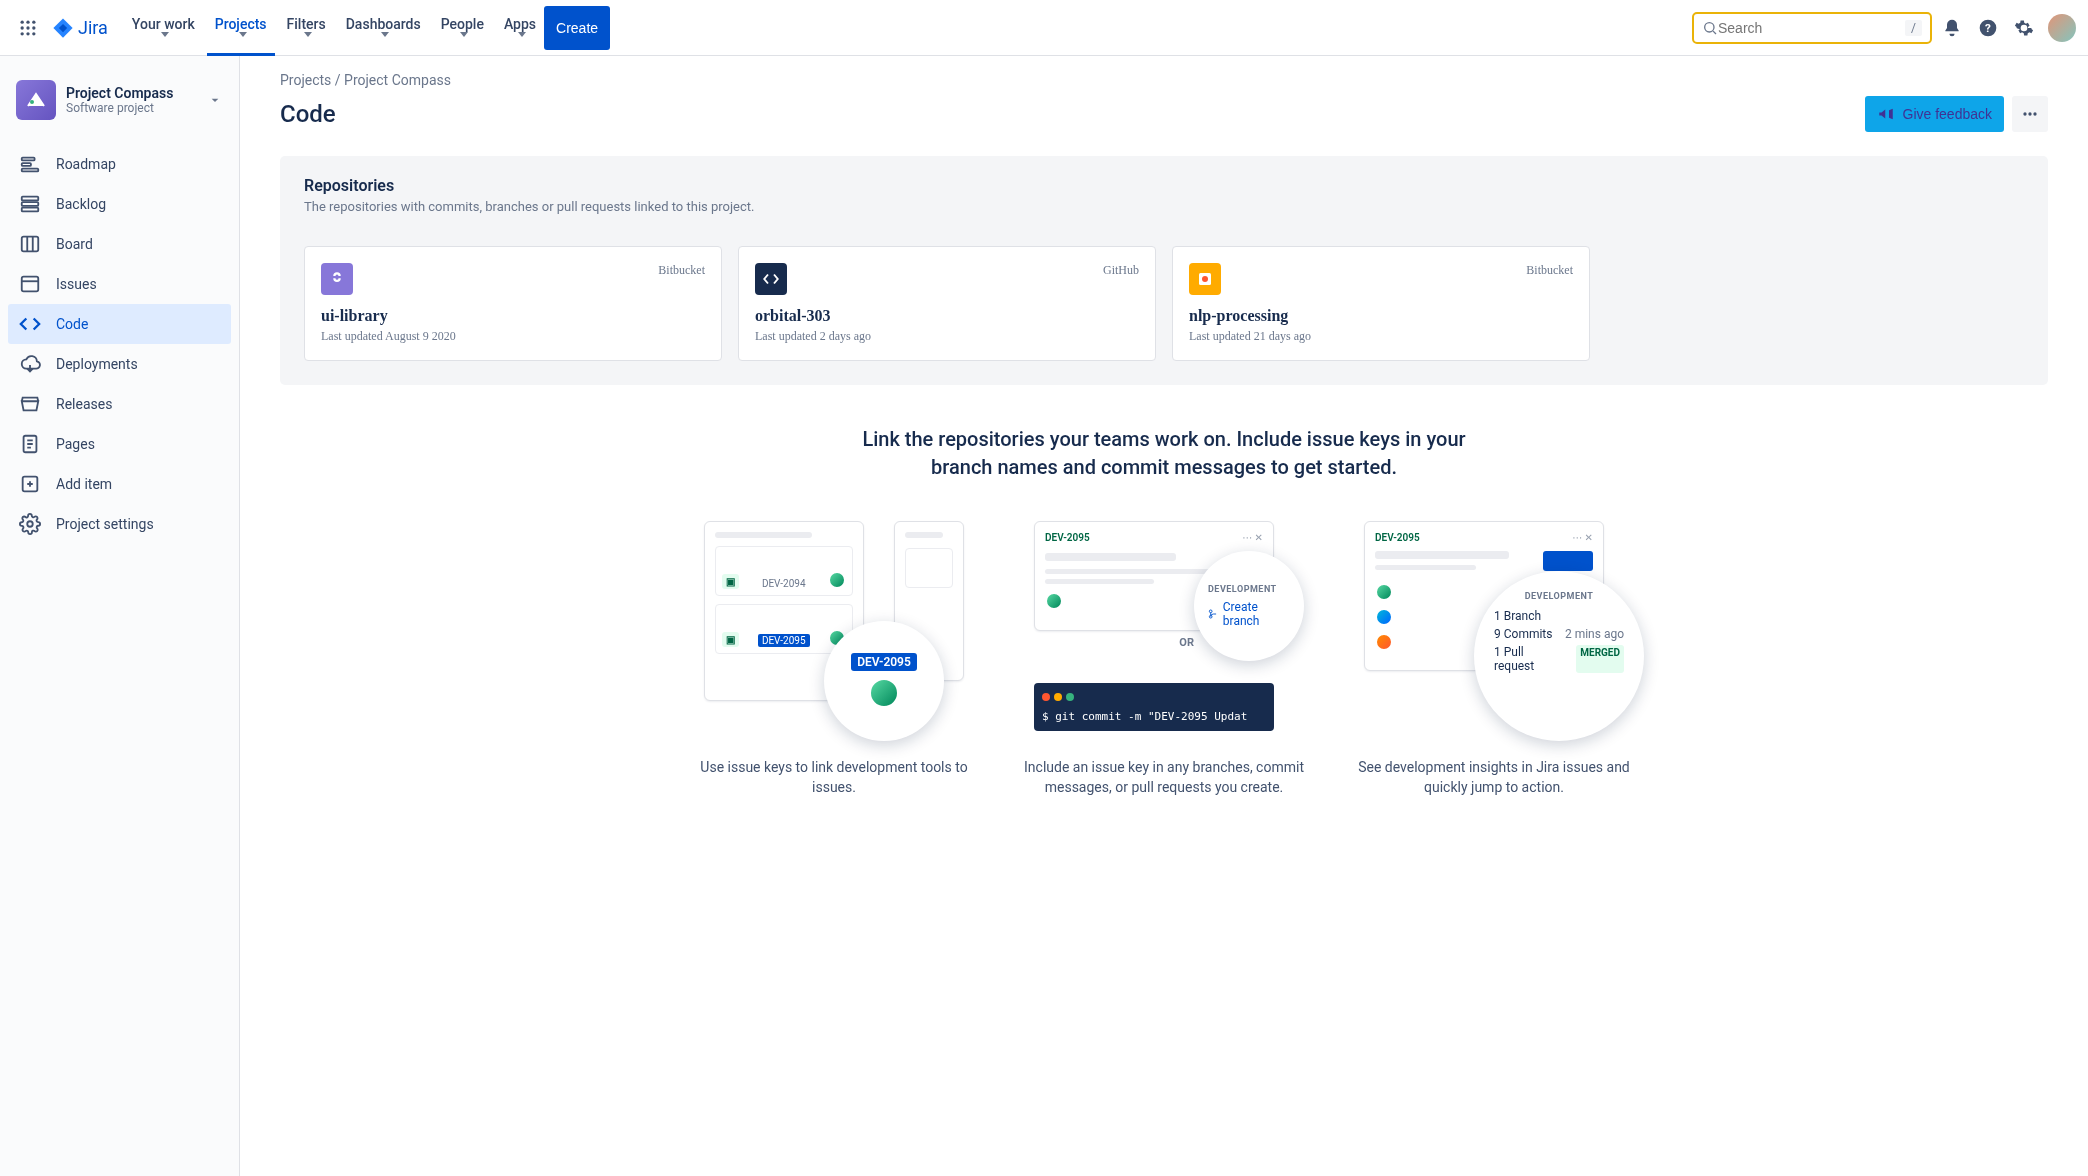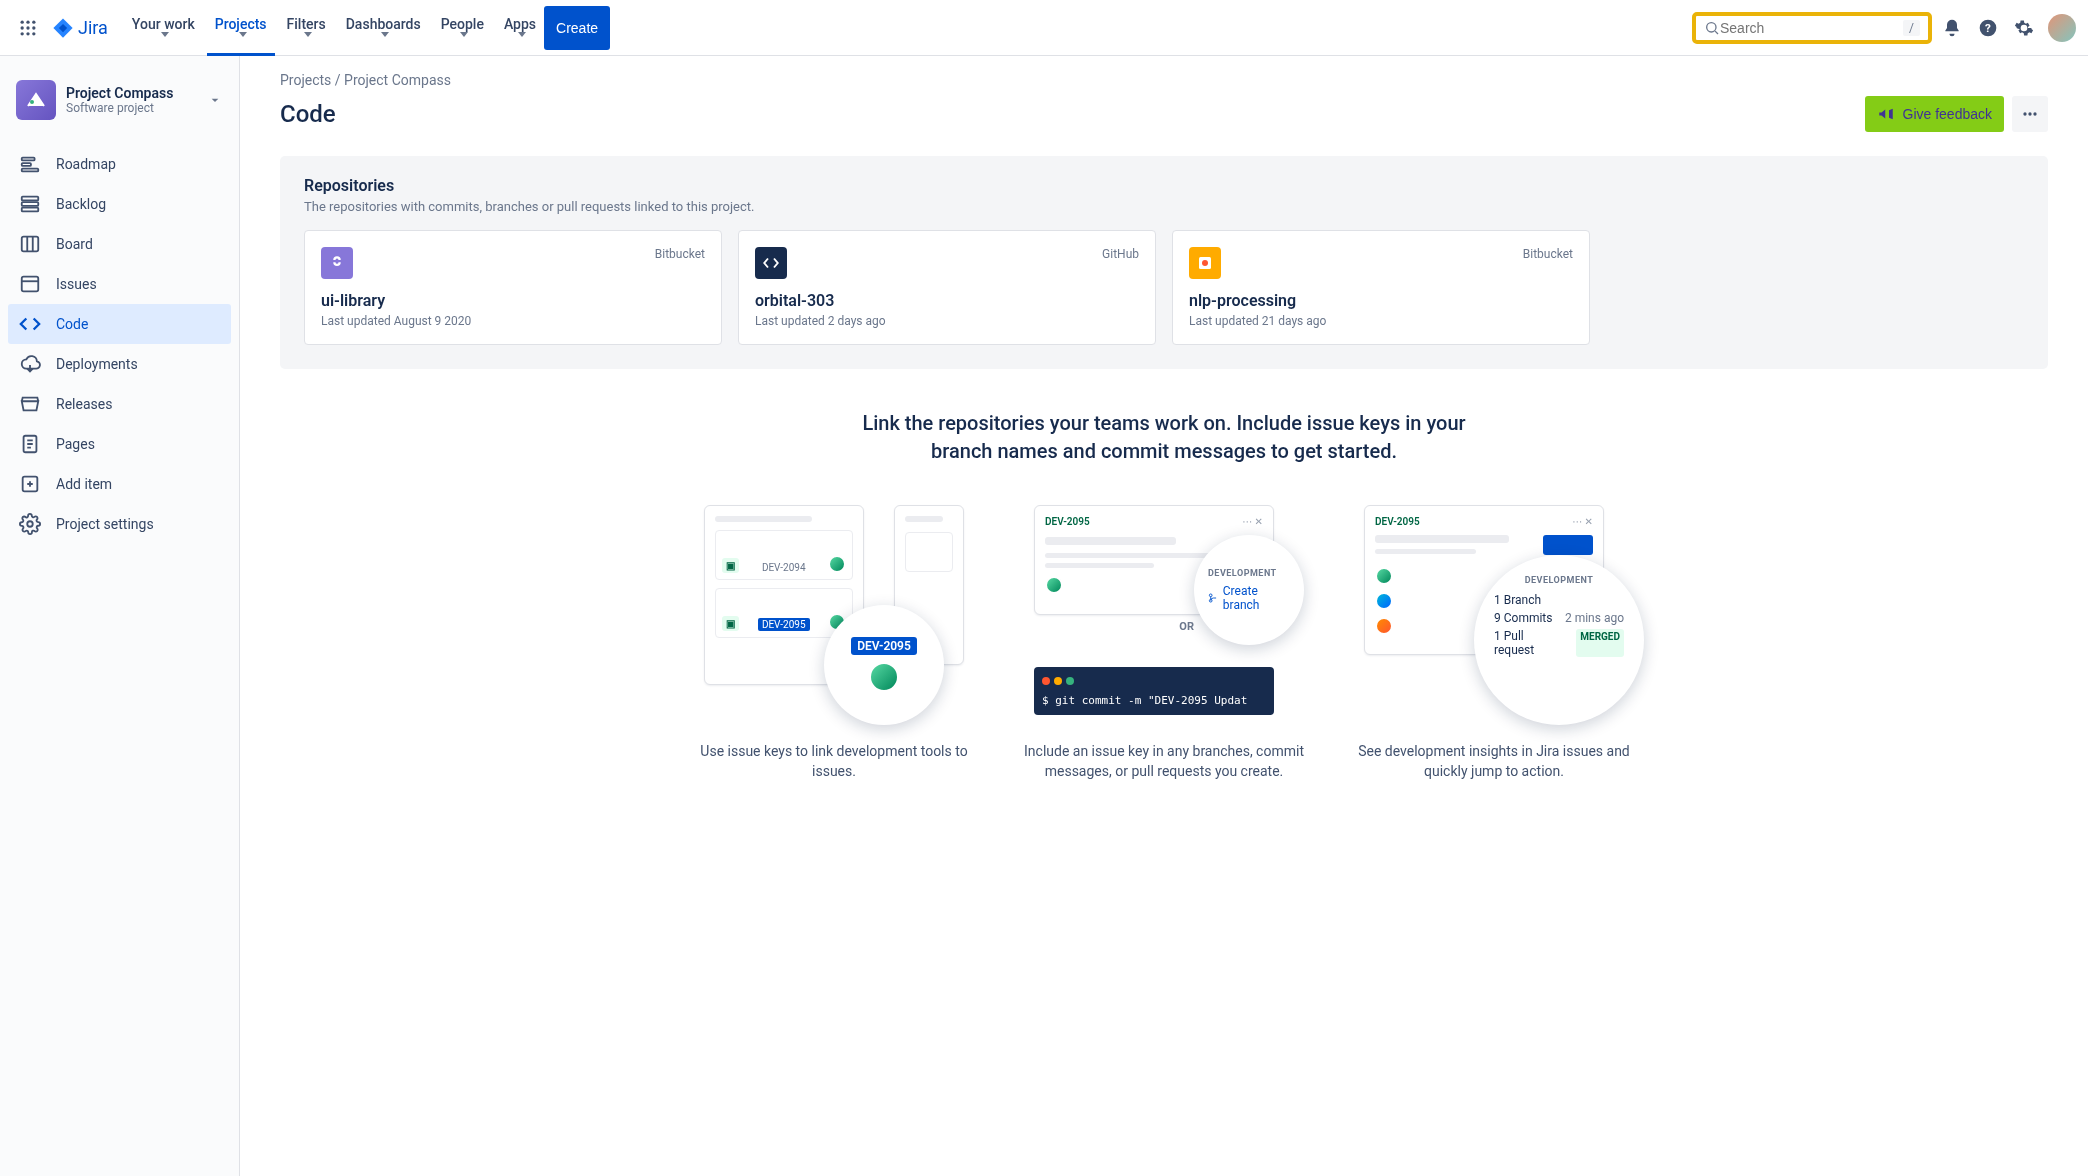--- a/index.html
+++ b/index.html
@@ -8,21 +8,21 @@
 .app-switcher { width: 32px; height: 32px; display: flex; align-items: center; justify-content: center; border-radius: 3px; cursor: pointer; }
 .logo { display: flex; align-items: center; margin: 0 8px; color: #0052CC; font-weight: 400; font-size: 18px; cursor: pointer; }
 .logo svg { margin-right: 4px; }
 .nav-items { display: flex; align-items: center; gap: 4px; margin-left: 8px; }
 .nav-item { display: flex; align-items: center; padding: 4px 8px; height: 32px; border-radius: 3px; cursor: pointer; font-weight: 500; color: #344563; position: relative; flex-direction: column; }
 .nav-item.active { color: #0052CC; }
 .nav-item.active::after { content:''; position: absolute; bottom: -12px; left:0; right:0; height:3px; background:#0052CC; }
 .chev { margin-left: 4px; width: 0; height: 0; border-left: 4px solid transparent; border-right: 4px solid transparent; border-top: 5px solid #6b778c; }
 .create-btn { background: #0052CC; color: #fff; border: none; padding: 0 12px; height: 44px; border-radius: 3px; font-weight: 500; cursor: pointer; margin-left: 0; font-size:14px; }
 .spacer { flex: 1; }
-.search-box { display: flex; align-items: center; width: 240px; height: 32px; border: 4px solid #eab308; border-radius: 5px; padding: 0 8px; color: #6b778c; }
+.search-box { display: flex; align-items: center; width: 240px; height: 32px; border: 2px solid #eab308; border-radius: 5px; padding: 0 8px; color: #6b778c; }
 .search-box input { border: none; outline: none; flex: 1; font-size: 14px; color:#172B4D; }
 .kbd { background: #f4f5f7; border-radius: 2px; padding: 1px 6px; font-size: 12px; color: #6b778c; }
 .top-icon { width: 32px; height: 32px; display: flex; align-items: center; justify-content: center; border-radius: 50%; cursor: pointer; margin-left: 4px; color:#344563; }
 .avatar { width: 28px; height: 28px; border-radius: 50%; background: linear-gradient(135deg,#e29578,#83c5be); margin-left:8px; cursor:pointer; }
 .layout { display: flex; height: calc(100vh - 56px); }
 .sidebar { width: 240px; border-right: 1px solid #dfe1e6; padding: 16px 8px; background: #fafbfc; overflow-y:auto; }
 .project-header { display: flex; align-items: center; padding: 8px; cursor: pointer; border-radius: 3px; }
 .project-avatar { width: 40px; height: 40px; border-radius: 6px; background: linear-gradient(135deg,#8777D9,#6554C0); display:flex; align-items:center; justify-content:center; margin-right: 10px; flex-shrink:0; }
 .project-name { font-weight: 600; font-size: 14px; }
 .project-type { font-size: 12px; color: #6b778c; }
@@ -30,26 +30,26 @@
 .side-item { display: flex; align-items: center; padding: 8px 10px; border-radius: 3px; cursor: pointer; color: #344563; gap: 14px; font-size:14px; }
 .side-item.active { background: #deebff; color: #0052CC; }
 .side-item.active .side-icon { color: #0052CC; }
 .side-icon { width: 24px; height: 24px; display: flex; align-items: center; justify-content: center; color: #42526e; flex-shrink:0; }
 .main { flex: 1; padding: 16px 40px; overflow-y: auto; }
 .breadcrumb { font-size: 14px; color: #6b778c; }
 .breadcrumb a { color: #6b778c; text-decoration: none; }
 .page-head { display: flex; align-items: center; justify-content: space-between; margin-top: 8px; }
 .page-title { font-size: 24px; font-weight: 500; }
 .head-actions { display: flex; gap: 8px; align-items: center; }
-.feedback-btn { background: #84cc16; color: #403294; border: none; padding: 0 12px; height: 36px; border-radius: 3px; font-weight: 500; cursor: pointer; display:flex; align-items:center; gap:8px; font-size:14px; }
+.feedback-btn { background: #0ea5e9; color: #403294; border: none; padding: 0 12px; height: 36px; border-radius: 3px; font-weight: 500; cursor: pointer; display:flex; align-items:center; gap:8px; font-size:14px; }
 .more-btn { width: 36px; height: 36px; display: flex; align-items: center; justify-content: center; border-radius: 3px; cursor: pointer; background:#f4f5f7; }
 .repos-panel { background: #f4f5f7; border-radius: 5px; padding: 20px 24px 24px; margin-top: 24px; }
 .repos-title { font-size: 16px; font-weight: 600; }
 .repos-sub { font-size: 13px; color: #6b778c; margin-top: 4px; }
-.repo-cards { display: grid; grid-template-columns: repeat(4, 1fr); gap: 16px; margin-top: 16px; }
+.repo-cards { display: grid; grid-template-columns: repeat(4, 1fr); gap: 16px; margin-top: 32px; font-family: Liberation Serif, serif; }
 .repo-card { background: #fff; border-radius: 4px; border: 1px solid #dfe1e6; padding: 16px; cursor: pointer; }
 .repo-top { display: flex; justify-content: space-between; align-items: flex-start; }
 .repo-icon { width: 32px; height: 32px; border-radius: 4px; display: flex; align-items: center; justify-content: center; }
 .repo-provider { font-size: 12px; color: #6b778c; }
 .repo-name { font-weight: 600; font-size: 16px; margin-top: 12px; }
 .repo-updated { font-size: 12px; color: #6b778c; margin-top: 4px; }
 .onboard { text-align: center; margin-top: 40px; padding-bottom:40px; }
 .onboard-title { font-size: 20px; font-weight: 500; max-width: 640px; margin: 0 auto; line-height: 1.4; }
 .onboard-cards { display: flex; justify-content: center; gap: 50px; margin-top: 40px; }
 .onboard-col { width: 280px; }

